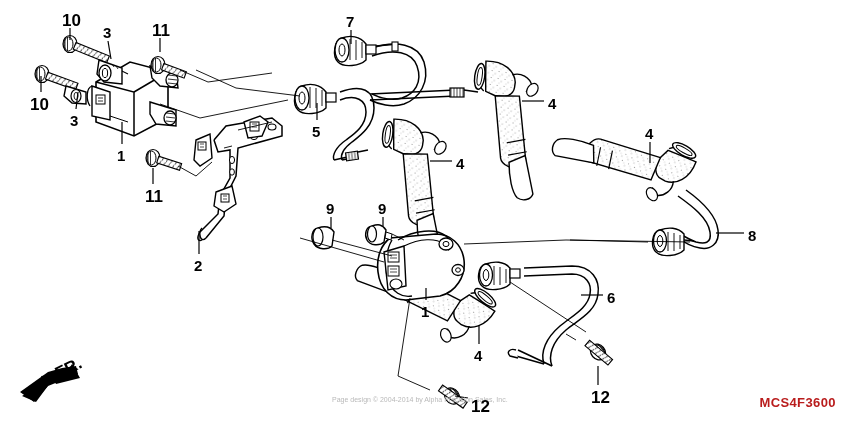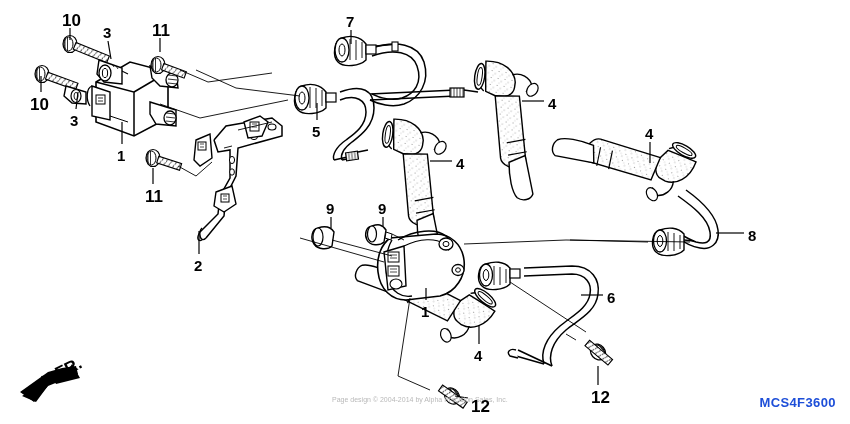--- a/index.html
+++ b/index.html
@@ -39,21 +39,21 @@
     font-size: 17px;
   }
   #part-number {
     position: absolute;
     right: 14px;
     bottom: 14px;
     font-family: "Liberation Sans", sans-serif;
     font-size: 13px;
     font-weight: bold;
     letter-spacing: 0.4px;
-    color: #1d4ed8;
+    color: #b91c1c;
   }
   #copyright {
     position: absolute;
     left: 332px;
     bottom: 21px;
     font-family: "Liberation Sans", sans-serif;
     font-size: 7px;
     color: #b9b9b9;
     white-space: nowrap;
   }

